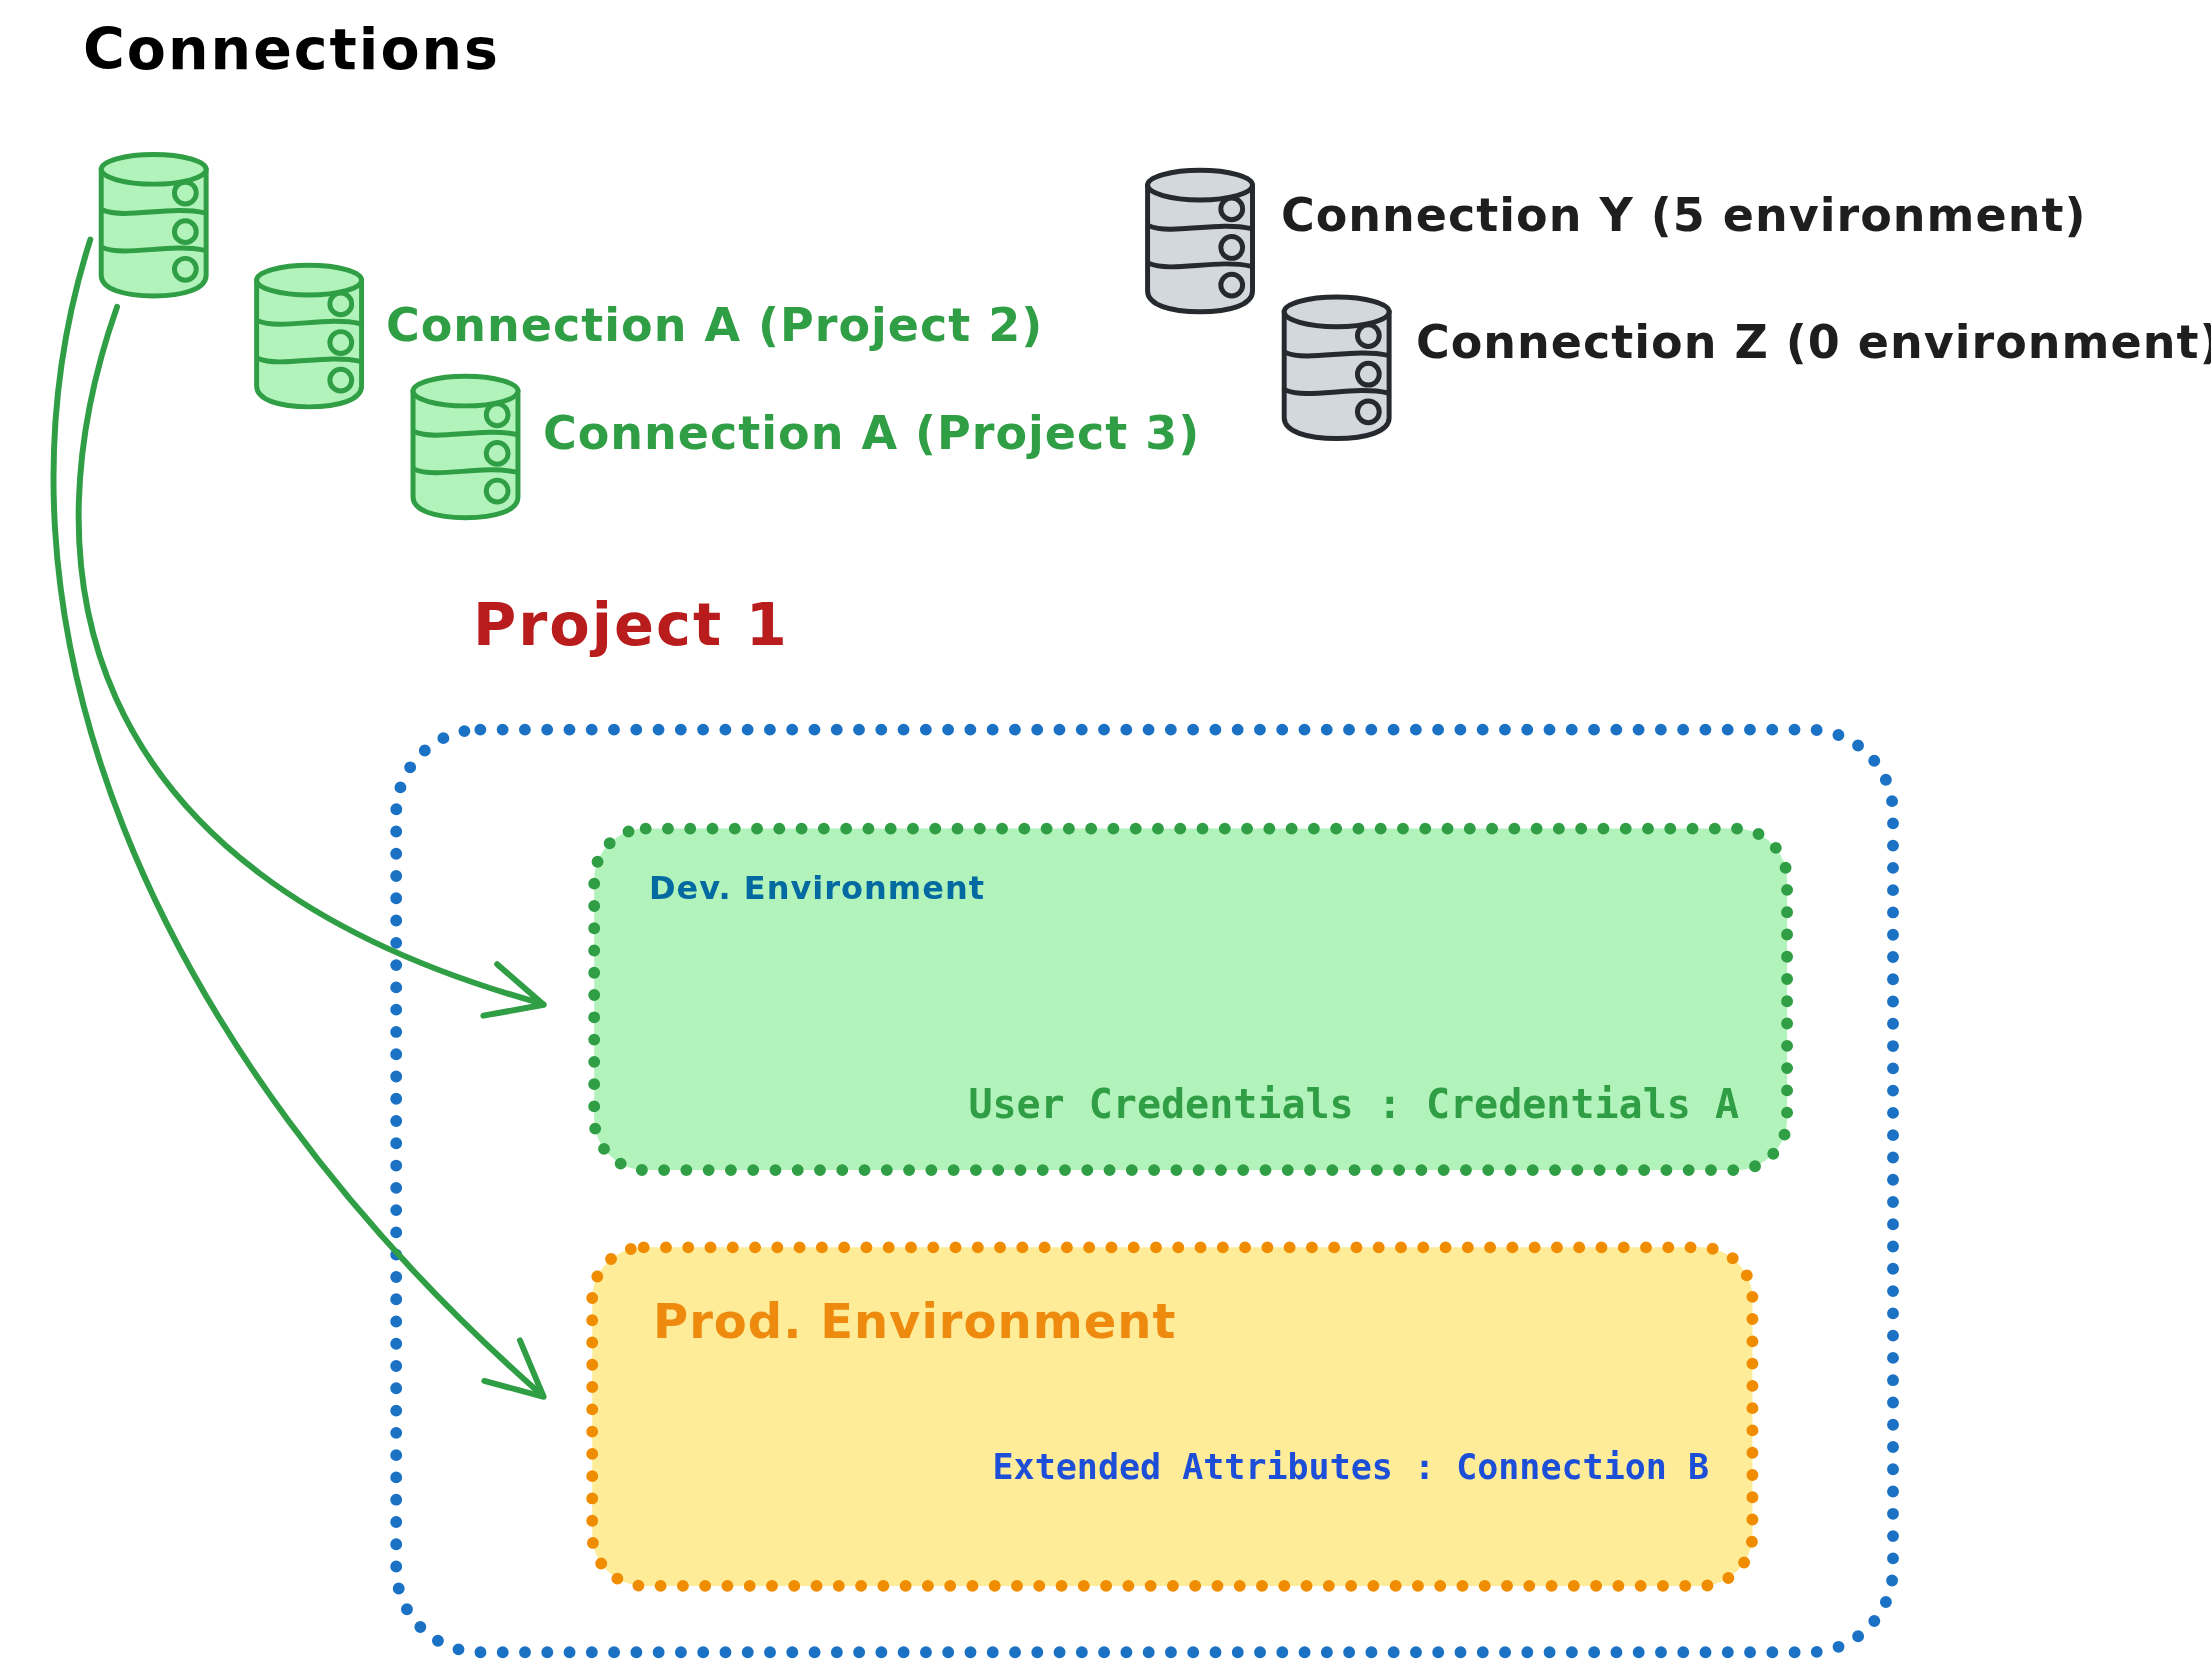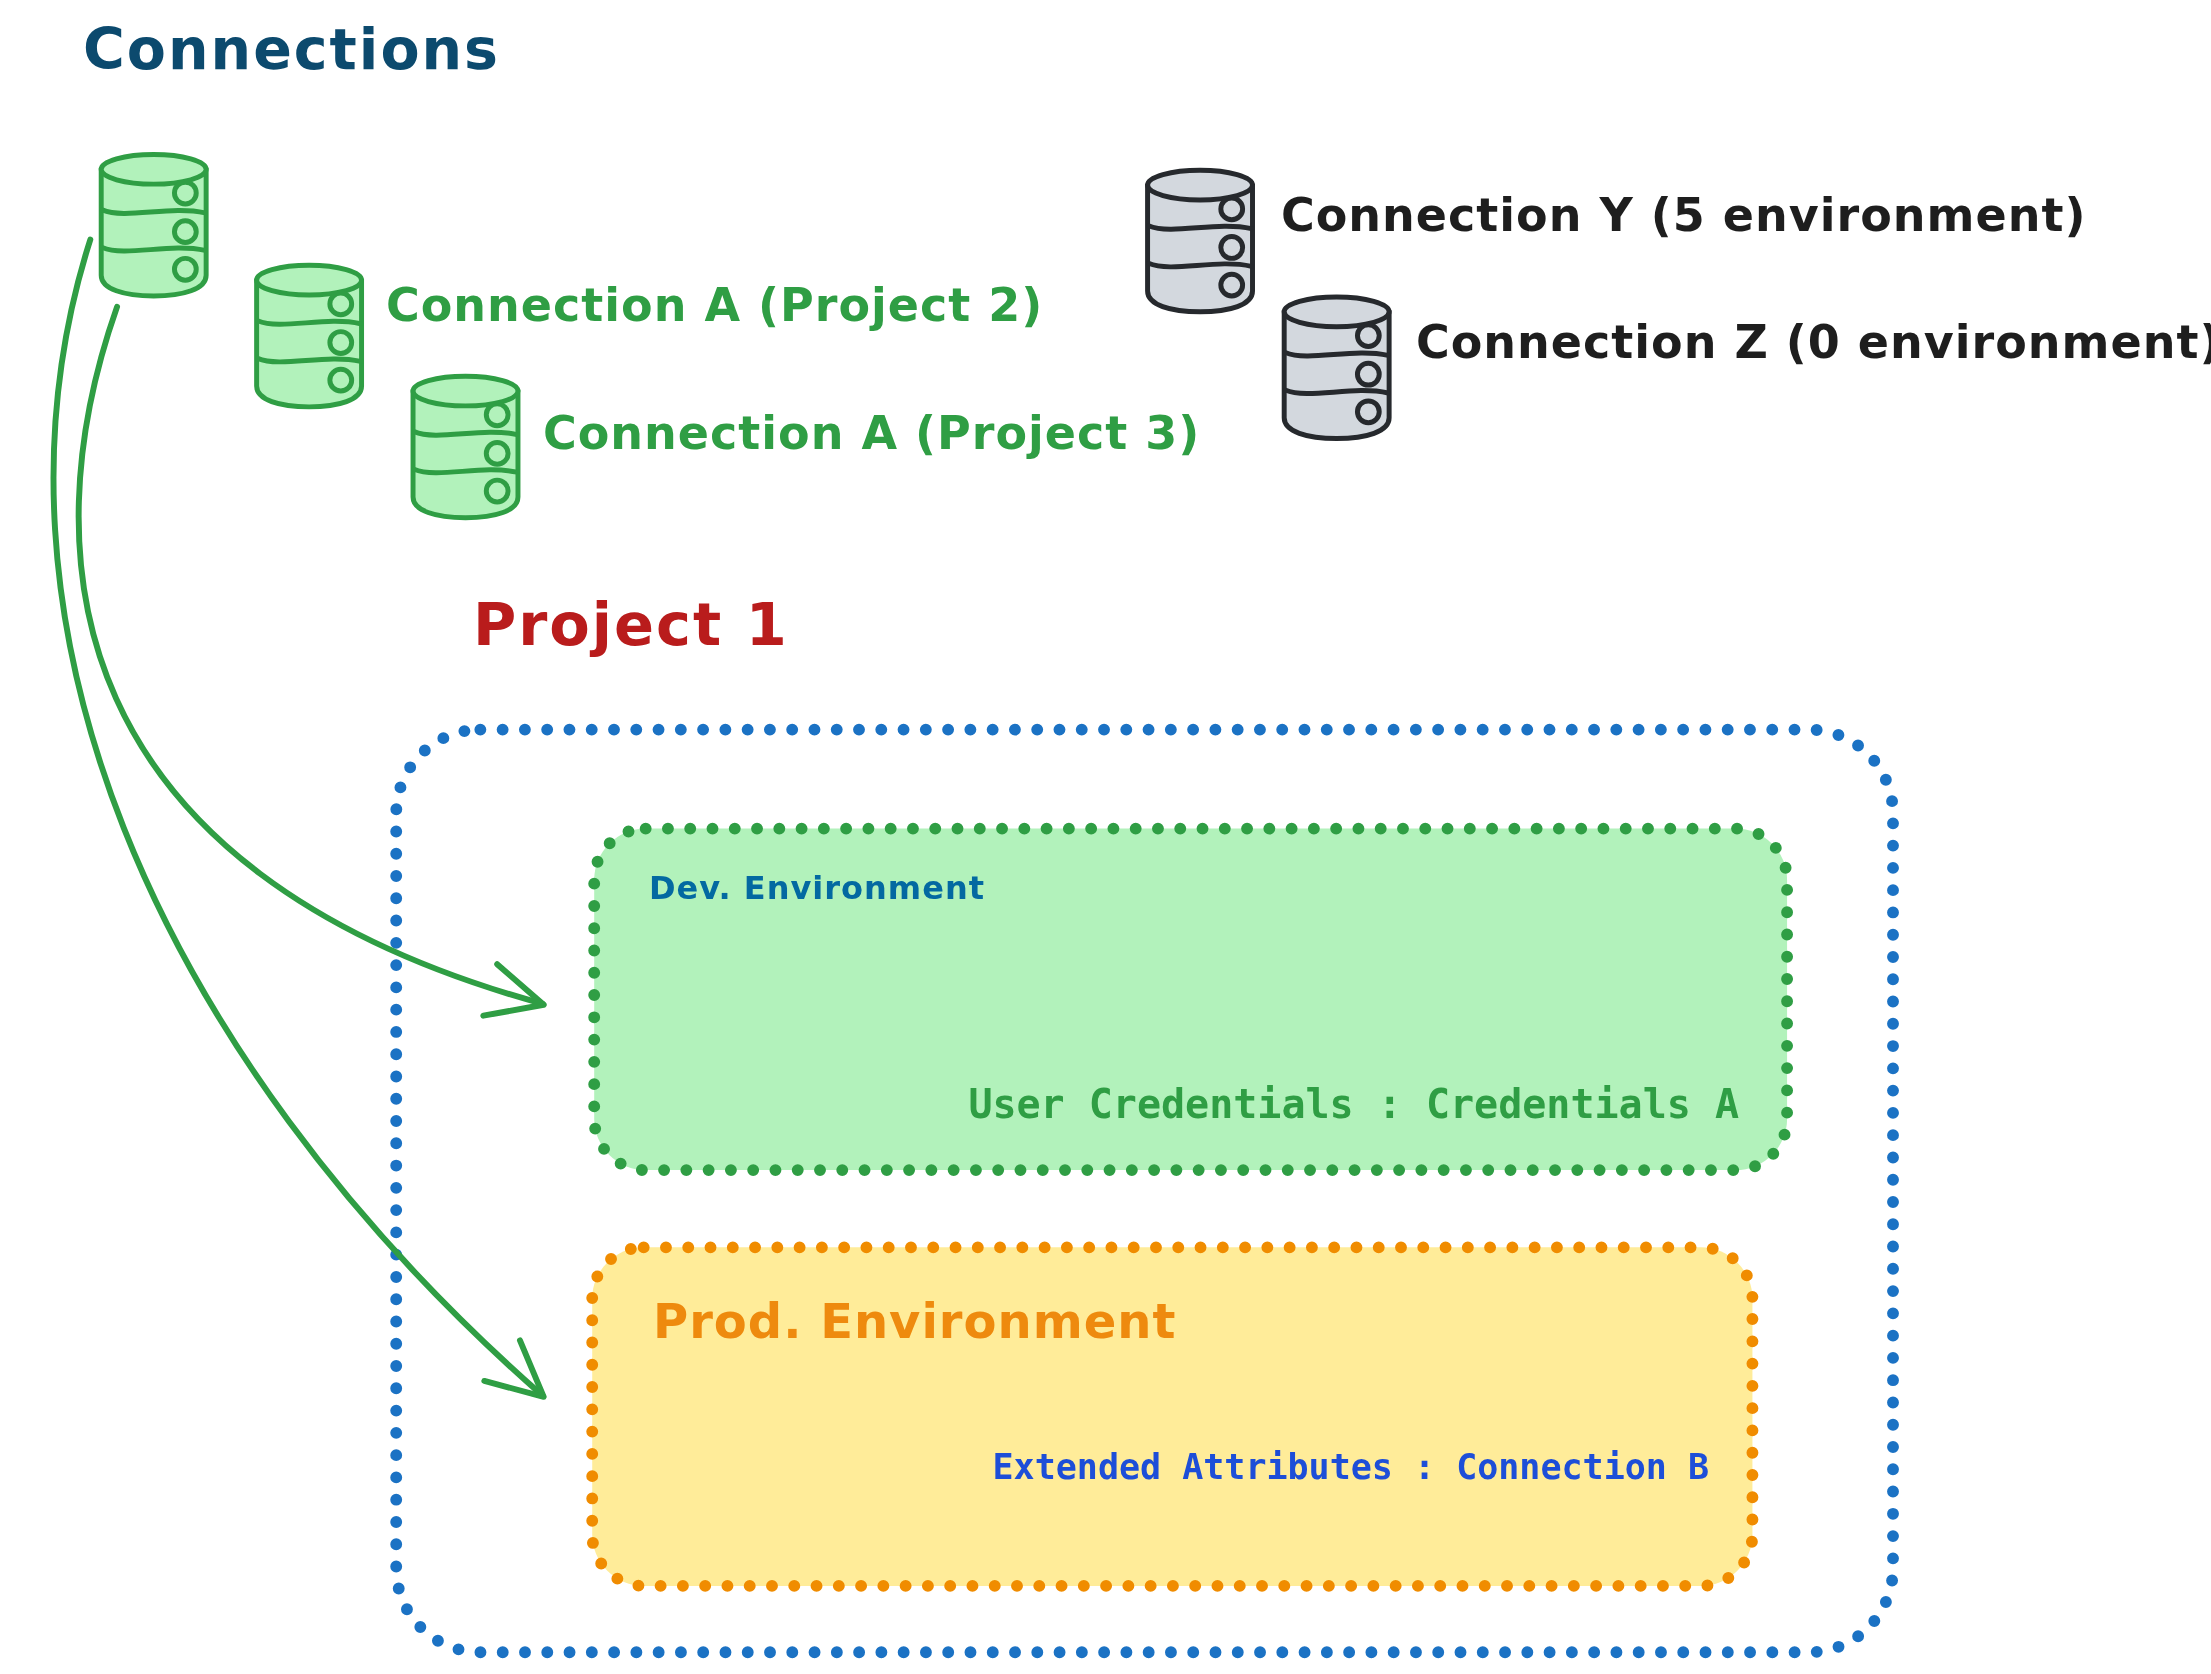--- a/index.html
+++ b/index.html
@@ -3,21 +3,21 @@
 <meta charset="utf-8">
 <style>
   html,body{margin:0;padding:0;background:#ffffff;}
   .stage{
     position:relative;width:2212px;height:1674px;background:#ffffff;overflow:hidden;
     font-family:"DejaVu Sans", sans-serif;
   }
   .abs{position:absolute;}
   .hand{font-weight:600;white-space:nowrap;letter-spacing:1px;}
   .mono{font-family:"DejaVu Sans Mono", monospace;font-weight:700;white-space:nowrap;}
-  .title{font-size:57px;color:#0c4a6e;letter-spacing:2px;}
+  .title{font-size:57px;color:#000000;letter-spacing:2px;}
   .green-label{font-size:46px;color:#2f9e44;}
   .dark-label{font-size:46px;color:#1e1e1e;}
   .project-title{font-size:59px;color:#b91c1c;font-weight:700;letter-spacing:2px;}
   .env-title-dev{font-size:32px;color:#0369a1;}
   .env-title-prod{font-size:48px;color:#ee8a0e;}
   .map-green{font-size:40px;color:#2f9e44;}
   .map-red{font-size:35px;color:#1d4ed8;text-align:right;line-height:49px;}
   svg{display:block;}
 </style>
 </head>
@@ -57,21 +57,21 @@
     <use href="#db" x="0" y="0" transform="translate(95,150)" style="--dbf:#b2f2bb;--dbs:#2f9e44"></use>
     <use href="#db" x="0" y="0" transform="translate(252,262)" style="--dbf:#b2f2bb;--dbs:#2f9e44"></use>
     <use href="#db" x="0" y="0" transform="translate(410,374)" style="--dbf:#b2f2bb;--dbs:#2f9e44"></use>
 
     <use href="#db" x="0" y="0" transform="translate(1152,166)" style="--dbf:#d3d8de;--dbs:#26292d"></use>
     <use href="#db" x="0" y="0" transform="translate(1290,294)" style="--dbf:#d3d8de;--dbs:#26292d"></use>
   </svg>
 
   <div class="abs hand title" style="left:83px;top:16px;">Connections</div>
 
-  <div class="abs hand green-label" style="left:386px;top:278px;">Connection A (Project 2)</div>
+  <div class="abs hand green-label" style="left:386px;top:298px;">Connection A (Project 2)</div>
   <div class="abs hand green-label" style="left:543px;top:406px;">Connection A (Project 3)</div>
 
   <div class="abs hand dark-label" style="left:1281px;top:188px;">Connection Y (5 environment)</div>
   <div class="abs hand dark-label" style="left:1416px;top:315px;">Connection Z (0 environment)</div>
 
   <div class="abs hand project-title" style="left:473px;top:590px;">Project 1</div>
 
   <div class="abs hand env-title-dev" style="left:649px;top:869px;">Dev. Environment</div>
   <div class="abs hand env-title-prod" style="left:653px;top:1293px;">Prod. Environment</div>
 

